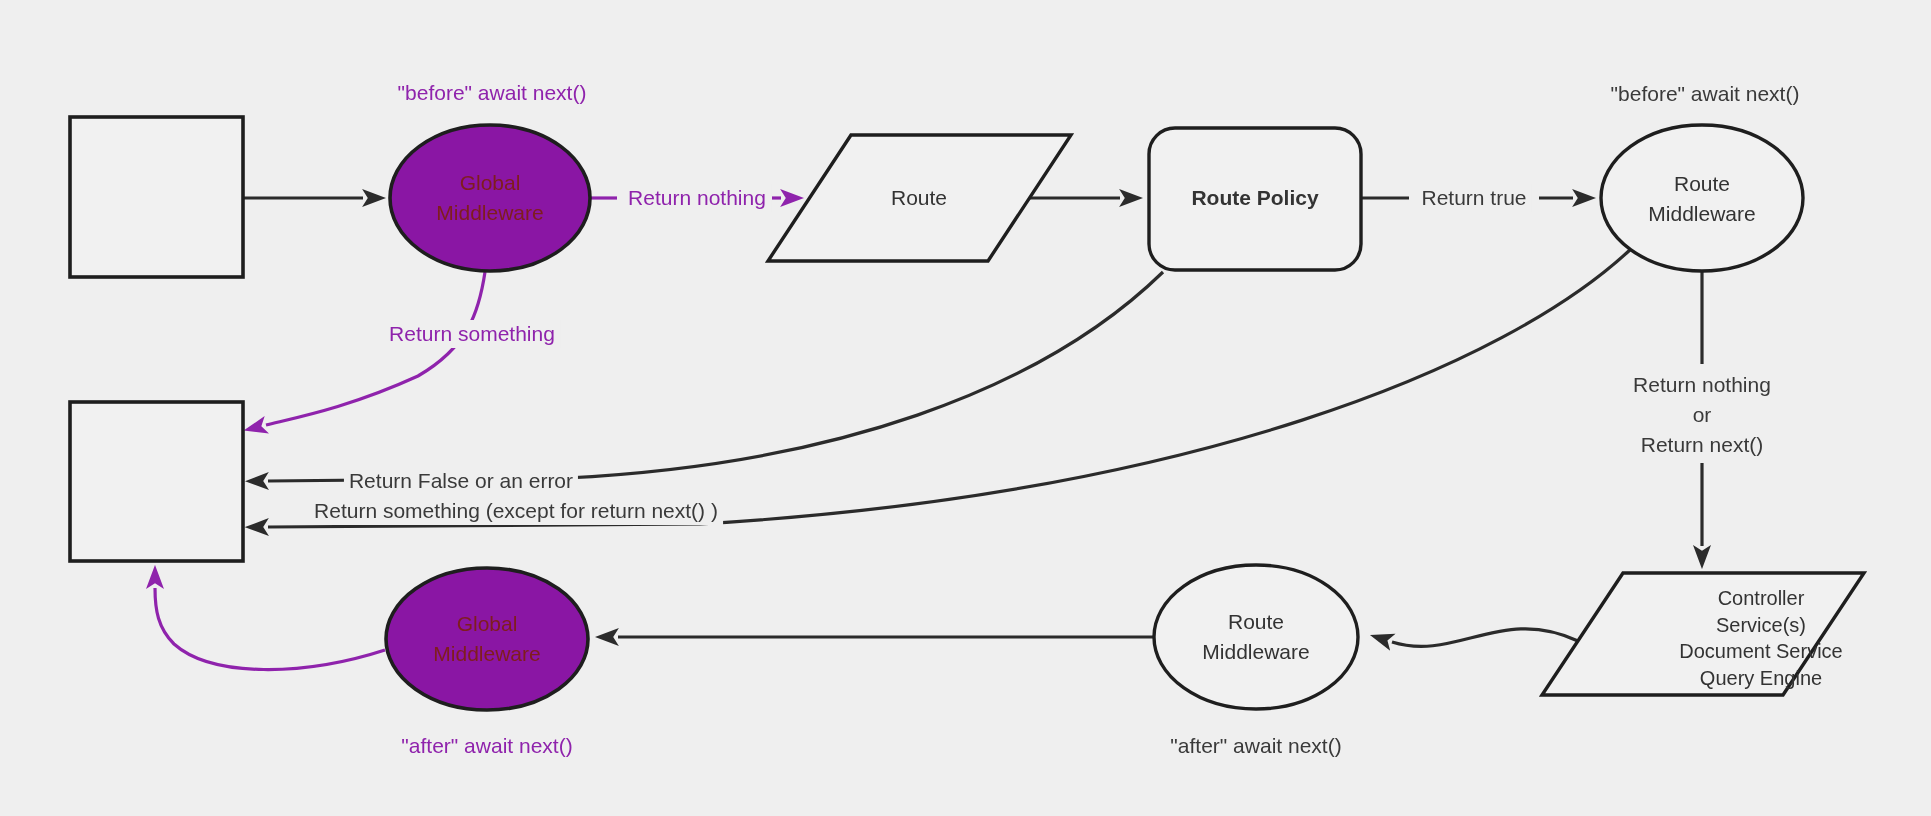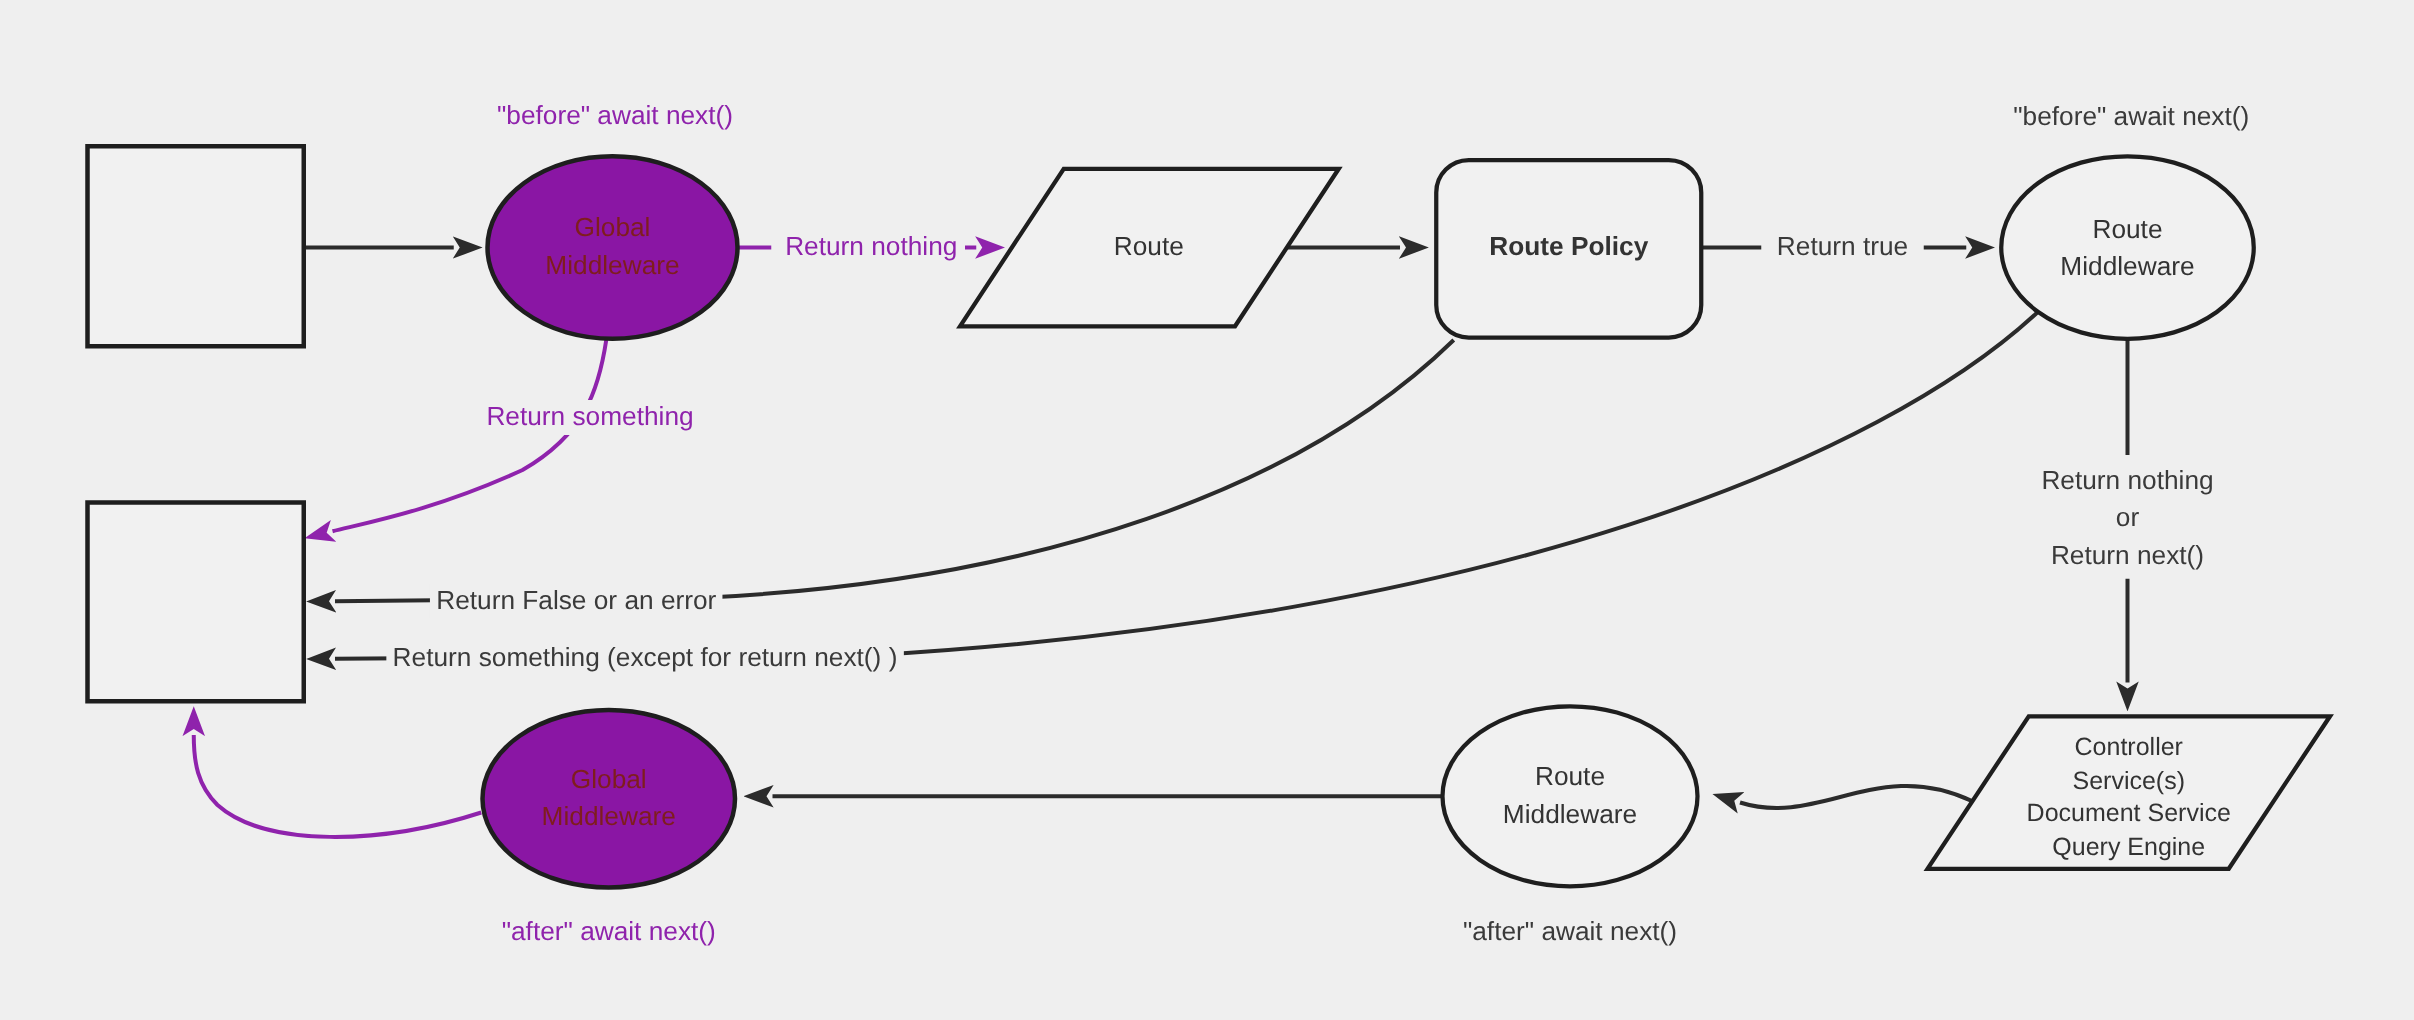--- a/index.html
+++ b/index.html
@@ -77,21 +77,21 @@
 
 
   <div class="node-label white" style="left:490px;top:198px;width:140px;">Global Middleware</div>
 
   <div class="node-label" style="left:919px;top:198px;">Route</div>
 
   <div class="node-label" style="left:1255px;top:198px;font-weight:bold;">Route Policy</div>
 
   <div class="node-label" style="left:1702px;top:199px;width:150px;">Route Middleware</div>
 
-  <div class="node-label small" style="left:1703px;top:638px;">
+  <div class="node-label small" style="left:1761px;top:638px;">
     <div>Controller</div>
     <div>Service(s)</div>
     <div>Document Service</div>
     <div>Query Engine</div>
   </div>
 
   <div class="node-label" style="left:1256px;top:637px;width:150px;">Route Middleware</div>
 
   <div class="node-label white" style="left:487px;top:639px;width:140px;">Global Middleware</div>
 
@@ -107,19 +107,19 @@
   <div class="lbl dark" style="left:1702px;top:415px;text-align:center;line-height:30px;">
     <div>Return nothing</div>
     <div>or</div>
     <div>Return next()</div>
   </div>
 
   <div class="lbl purple masked" style="left:472px;top:334px;">Return something</div>
 
   <div class="lbl dark masked" style="left:461px;top:481px;">Return False or an error</div>
 
-  <div class="lbl dark masked" style="left:516px;top:527px;">Return something (except for return next() )</div>
+  <div class="lbl dark masked" style="left:516px;top:511px;">Return something (except for return next() )</div>
 
   <div class="lbl purple" style="left:487px;top:746px;">"after" await next()</div>
 
   <div class="lbl dark" style="left:1256px;top:746px;">"after" await next()</div>
 
 </div>
 
 </body></html>

